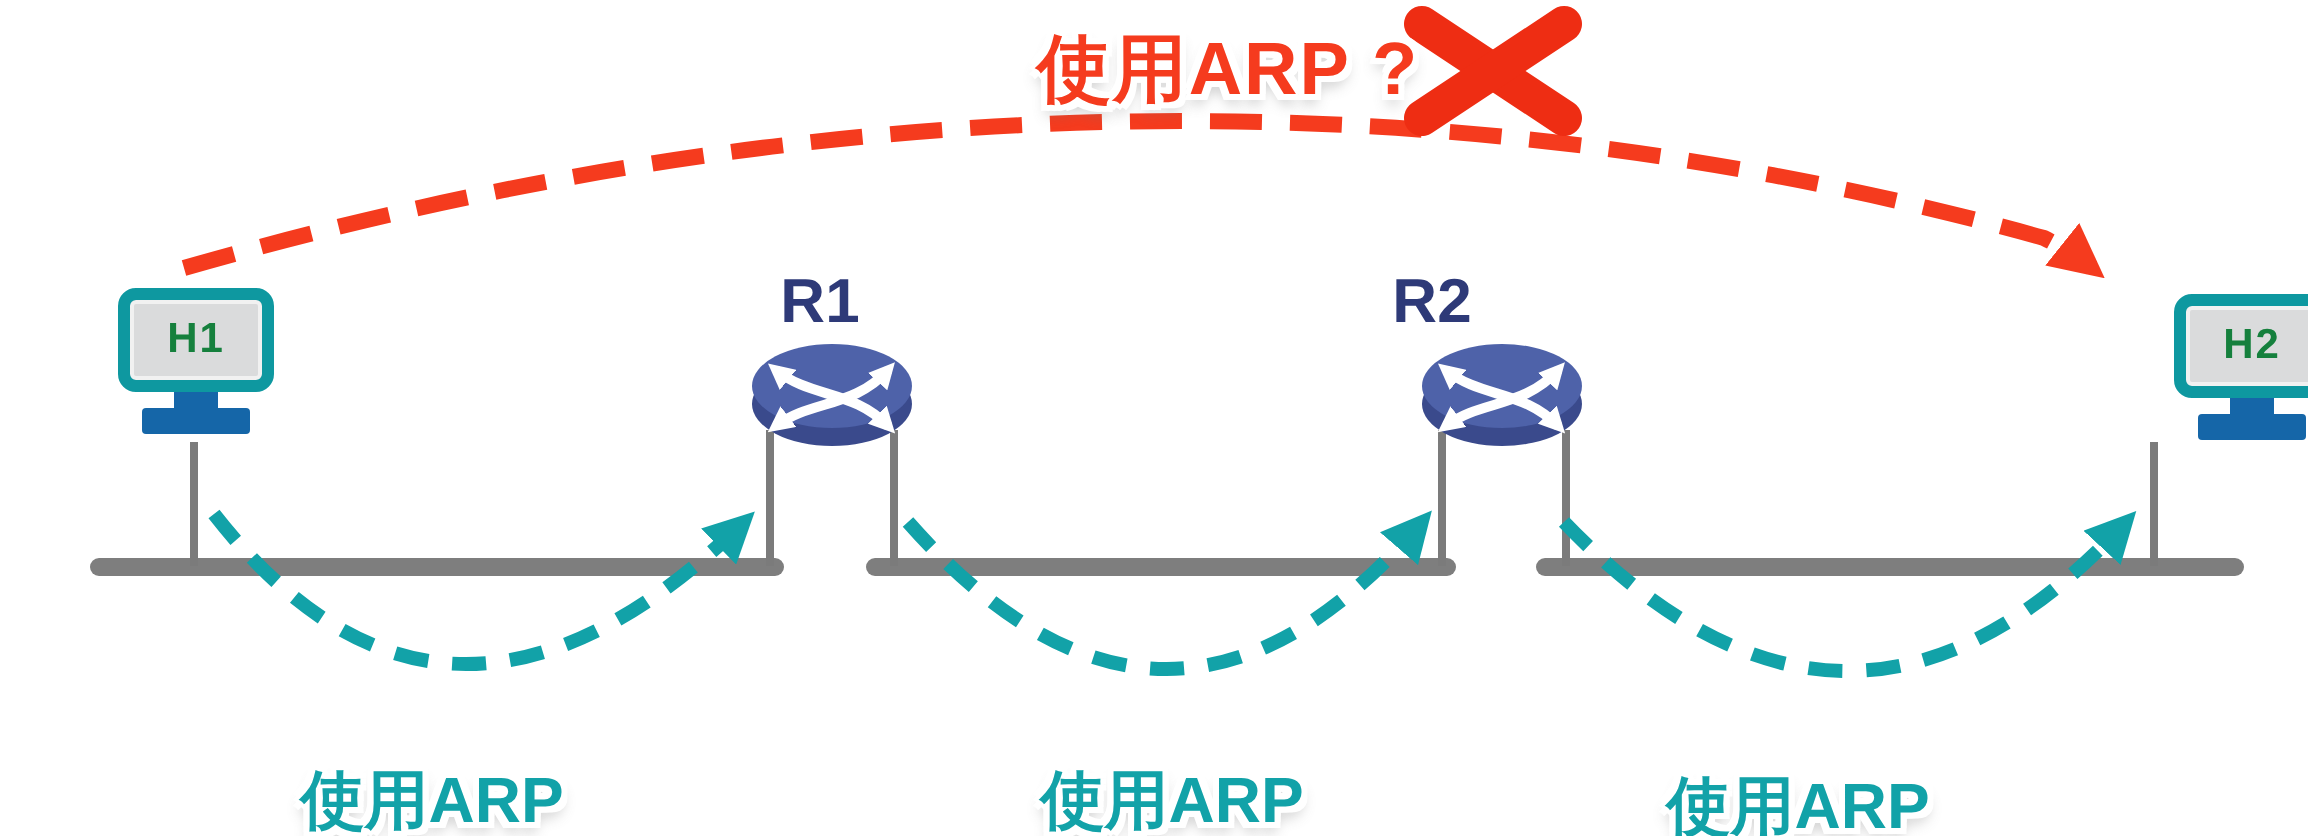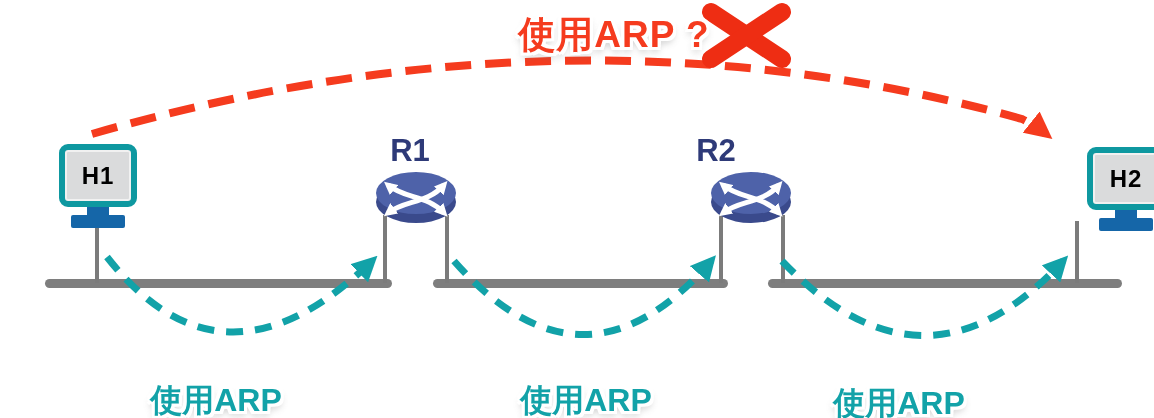--- a/index.html
+++ b/index.html
@@ -8,24 +8,24 @@
     font-family:"Liberation Sans","DejaVu Sans",sans-serif;
   }
   .stage{position:absolute;inset:0;}
   
   .seg{position:absolute;top:279px;height:9px;background:#7e7e7e;border-radius:5px;}
   
   .leg{position:absolute;width:4px;background:#7b7b7b;}
   
   .host{position:absolute;display:flex;flex-direction:column;align-items:center;width:84px;}
   .screen{
-    box-sizing:border-box;width:78px;height:63px;border:6px solid #0e98a0;border-radius:9px;
+    box-sizing:border-box;width:78px;height:52px;border:6px solid #0e98a0;border-radius:9px;
     background:#dadbdc;box-shadow:inset 0 0 0 2px #f1f1f1;
     display:flex;align-items:center;justify-content:center;
-    font-weight:bold;font-size:24px;color:#000000;letter-spacing:1px;
+    font-weight:bold;font-size:21px;color:#15803d;letter-spacing:1px;
   }
   .neck{width:22px;height:8px;background:#1566a8;}
   .base{width:54px;height:13px;background:#1566a8;border-radius:2px;}
   
   .router{position:absolute;}
   .rlabel{
     position:absolute;transform:translateX(-50%);
     font-weight:bold;font-size:31px;color:#2e3a78;white-space:nowrap;
   }
   

